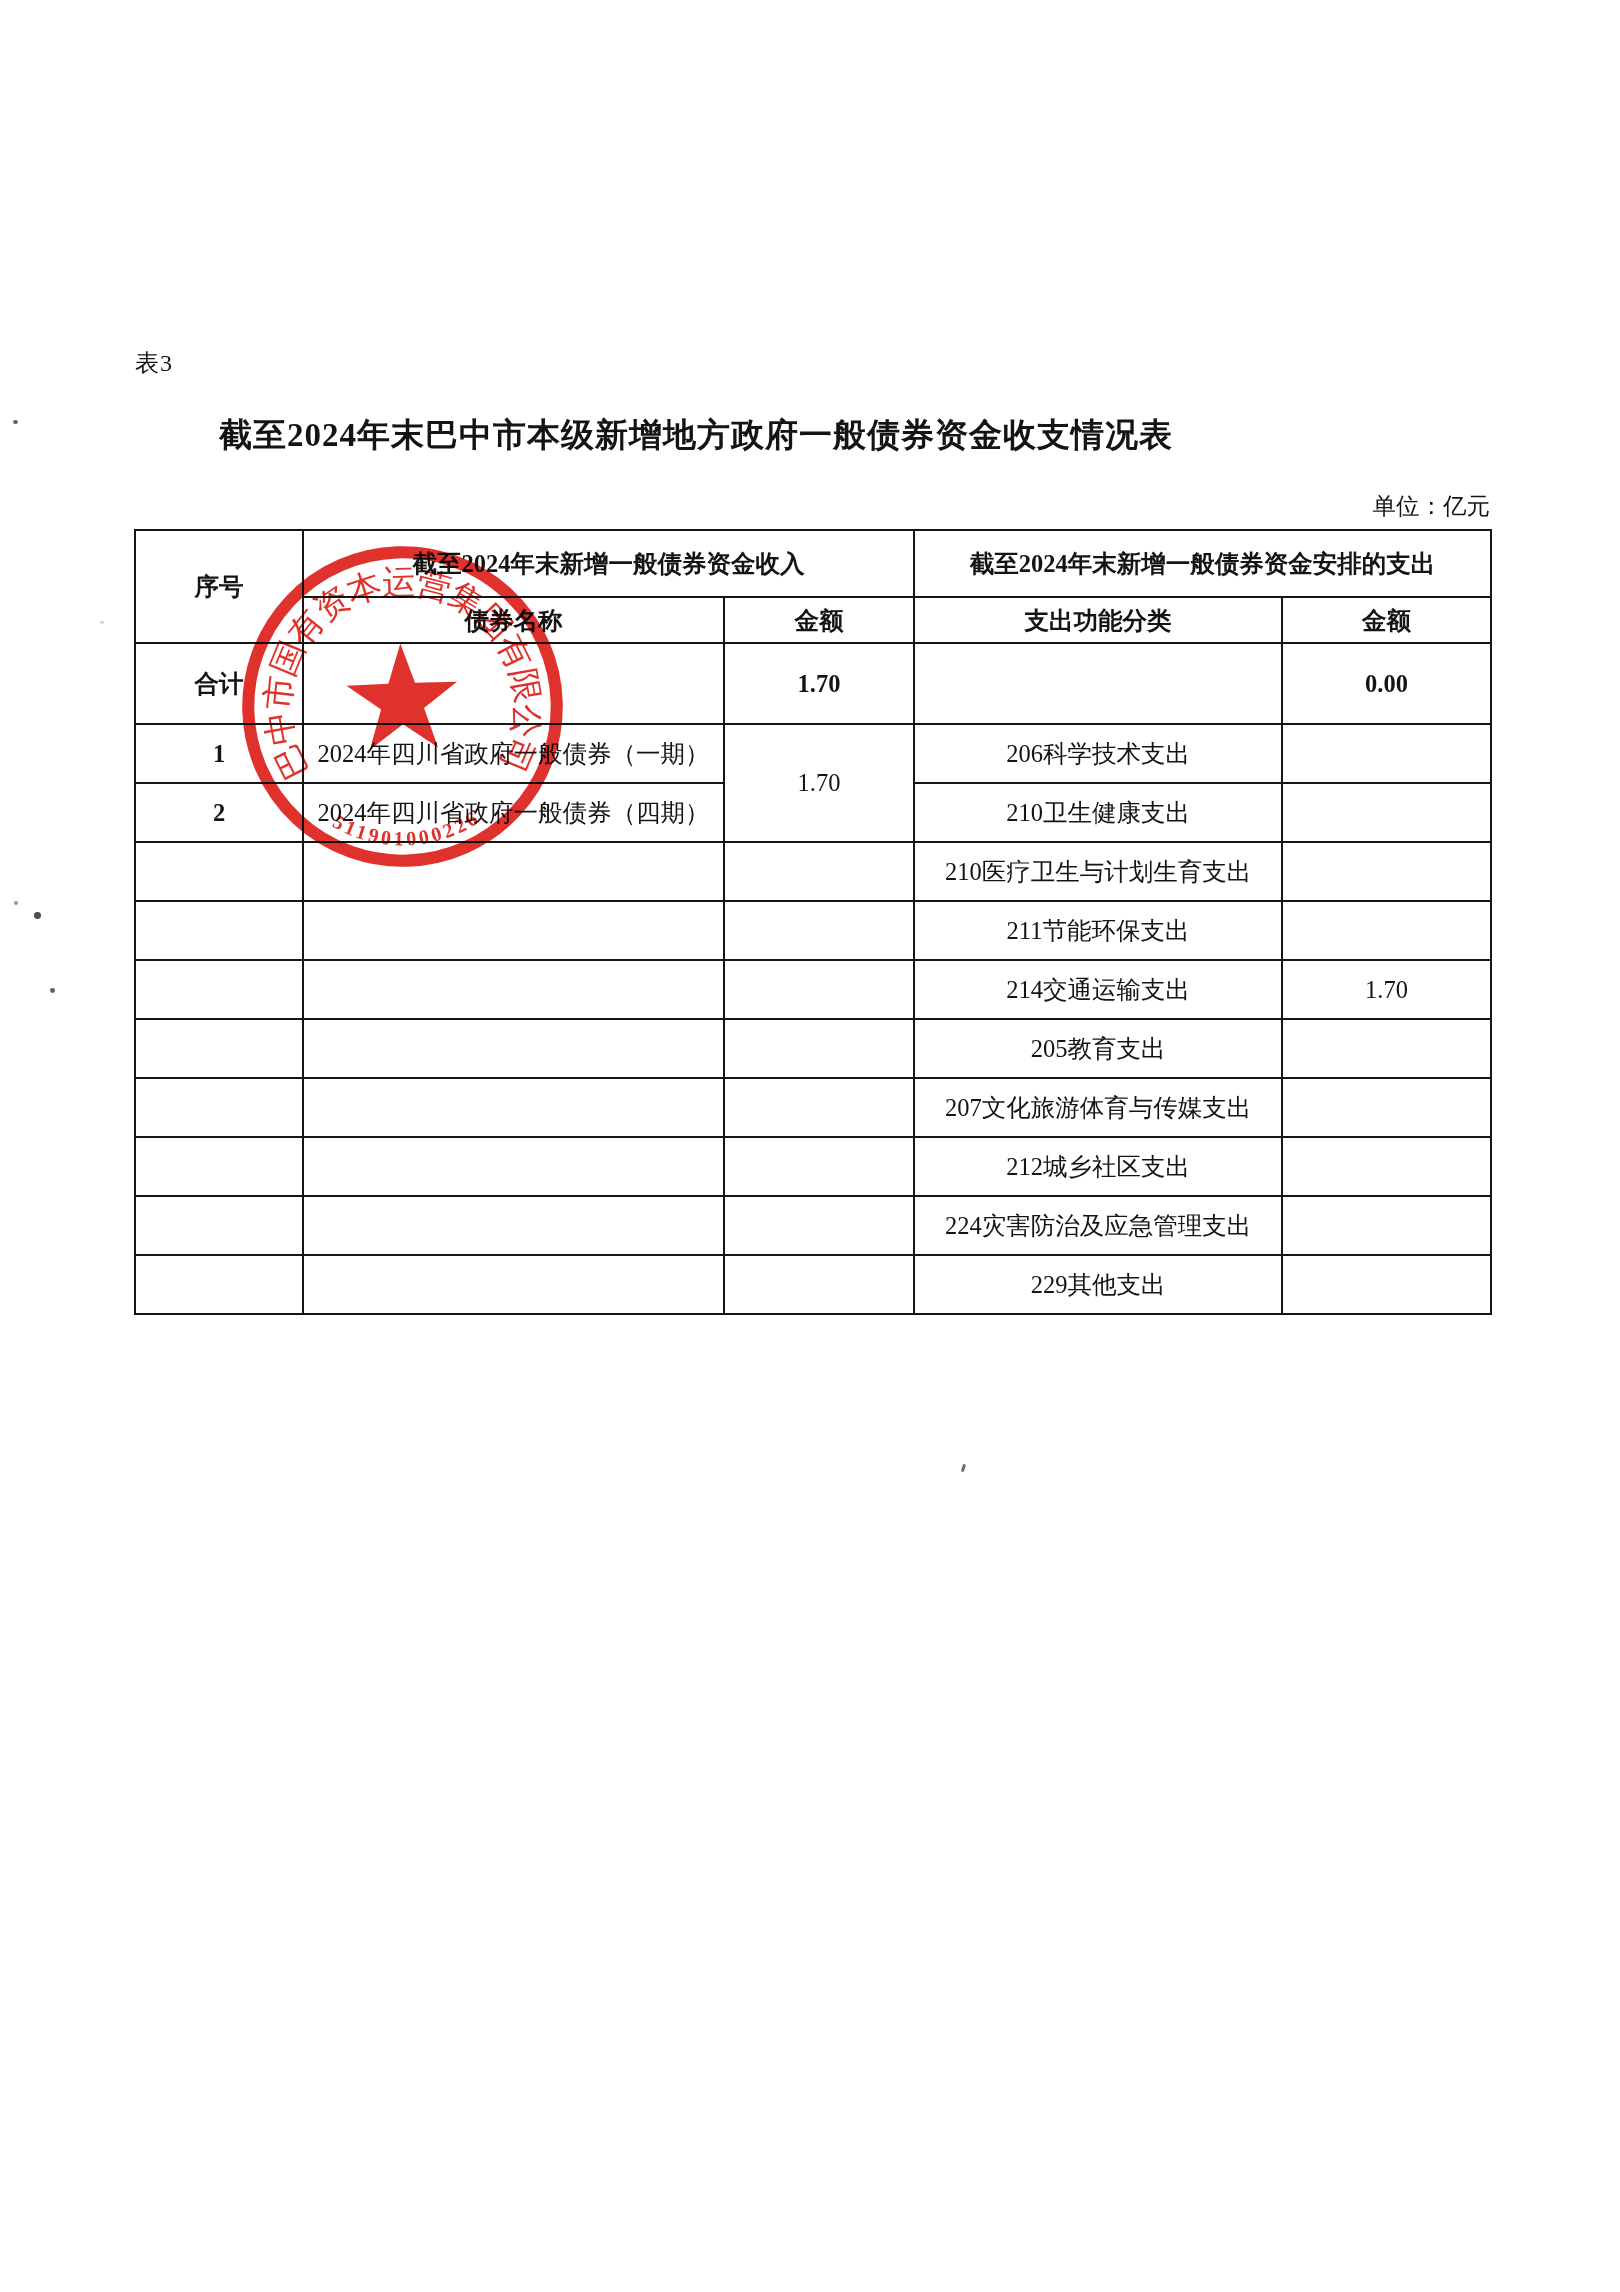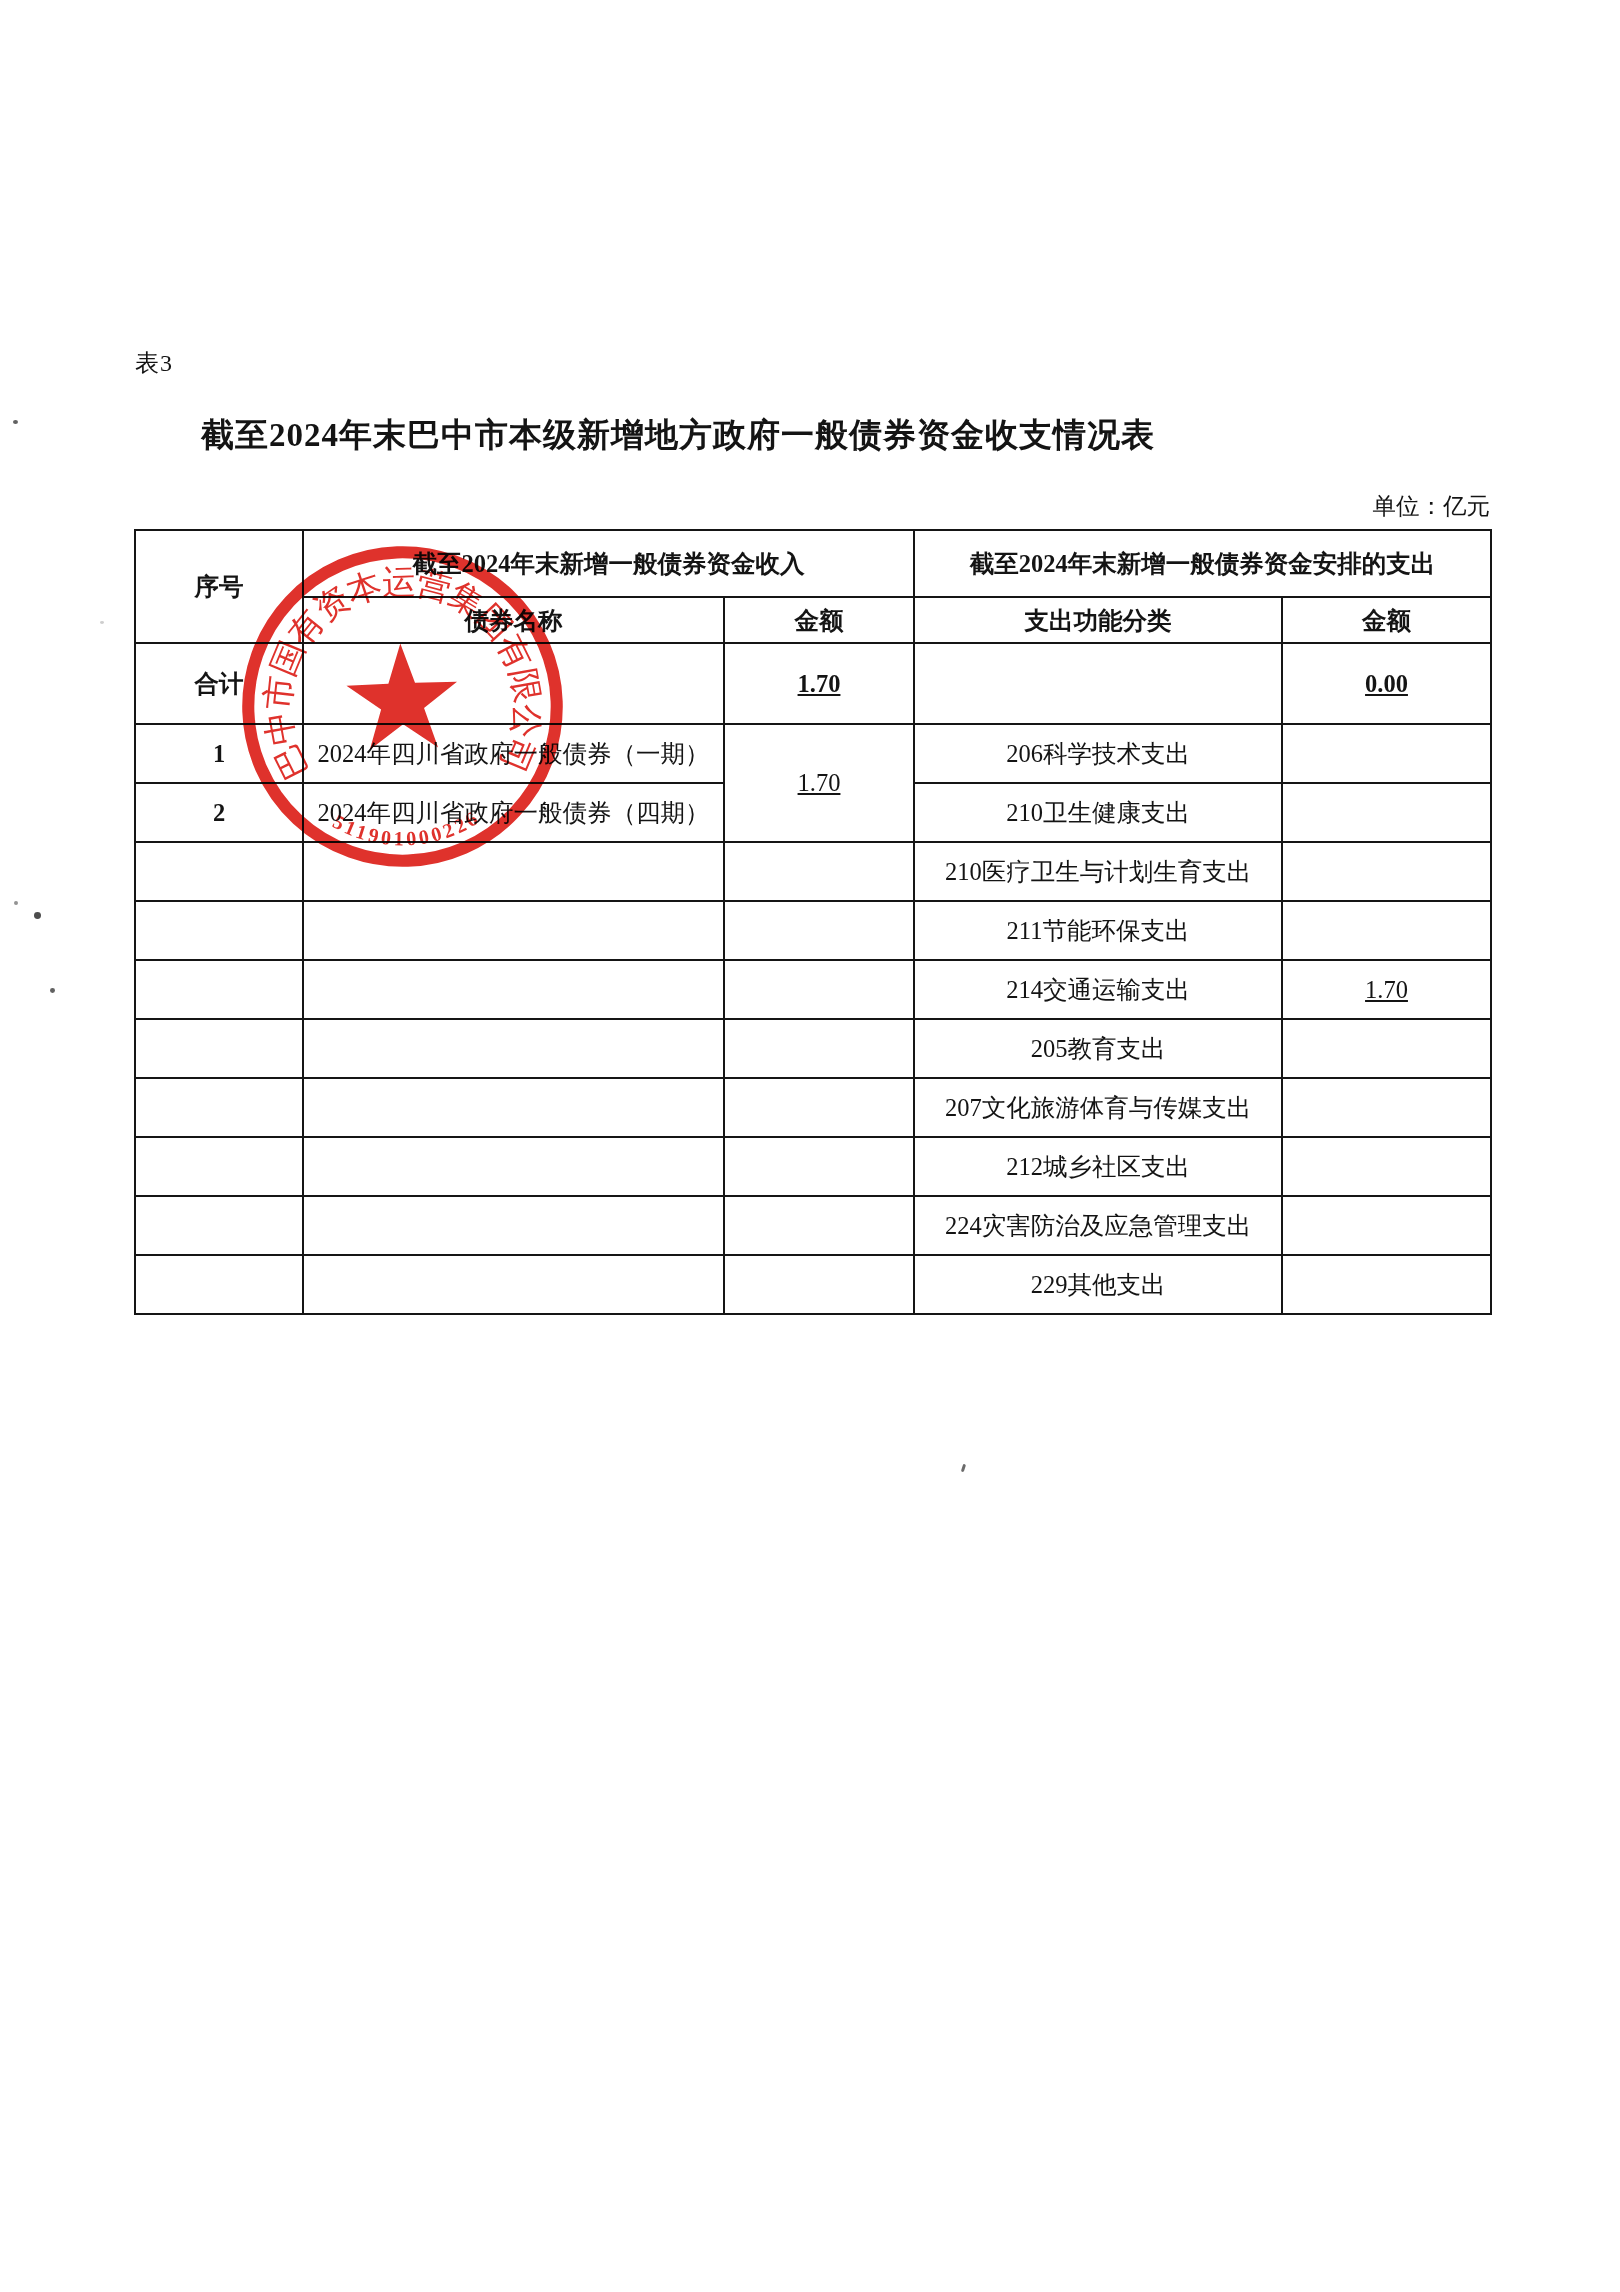--- a/index.html
+++ b/index.html
@@ -11,21 +11,21 @@
     font-family:"Liberation Serif","DejaVu Serif",serif;
     color:#141414;
   }
   .page{position:absolute;inset:0;}
   .table-label{
     position:absolute;left:135px;top:347px;
     font-size:24px;letter-spacing:1px;
   }
   .doc-title{
     position:absolute;left:0;top:413px;width:1356px;
-    text-align:center;font-size:33px;font-weight:bold;letter-spacing:1px;
+    text-align:center;font-size:33px;font-weight:bold;letter-spacing:1px;padding-left:18px;
   }
   .unit-label{
     position:absolute;top:490px;right:130px;
     font-size:23.5px;
     text-align:right;
   }
   table.main{
     position:absolute;left:134px;top:529px;
     width:1356px;height:778px;
     border-collapse:collapse;table-layout:fixed;
@@ -42,21 +42,21 @@
   }
   table.main{border:2.9px solid #111;}
   tr.hrow1{height:67px;}
   tr.hrow2{height:46px;}
   tr.trow{height:81px;}
   tr.drow{height:59px;}
   th.group{font-weight:bold;font-size:23.5px;}
   th.sub{font-weight:bold;font-size:23.5px;margin-top:12px;}
   td.seq{font-weight:bold;font-size:23.5px;}
   td.total-label{font-weight:bold;font-size:25.5px;}
-  td.amount{font-size:23.5px;font-family:"Liberation Serif","DejaVu Serif",serif;text-decoration:underline;}
+  td.amount{font-size:23.5px;font-family:"Liberation Serif","DejaVu Serif",serif;}
   td.amount.bold{font-weight:bold;}
   td.bond{text-align:left;padding-left:9.8px;font-size:24.5px;}
   td.category{text-align:left;padding-left:11.8px;font-size:25.5px;}
   .seal{
     position:absolute;left:241px;top:545px;
     width:323px;height:323px;
     mix-blend-mode:multiply;
     opacity:0.92;
     transform:rotate(-2deg);
   }

